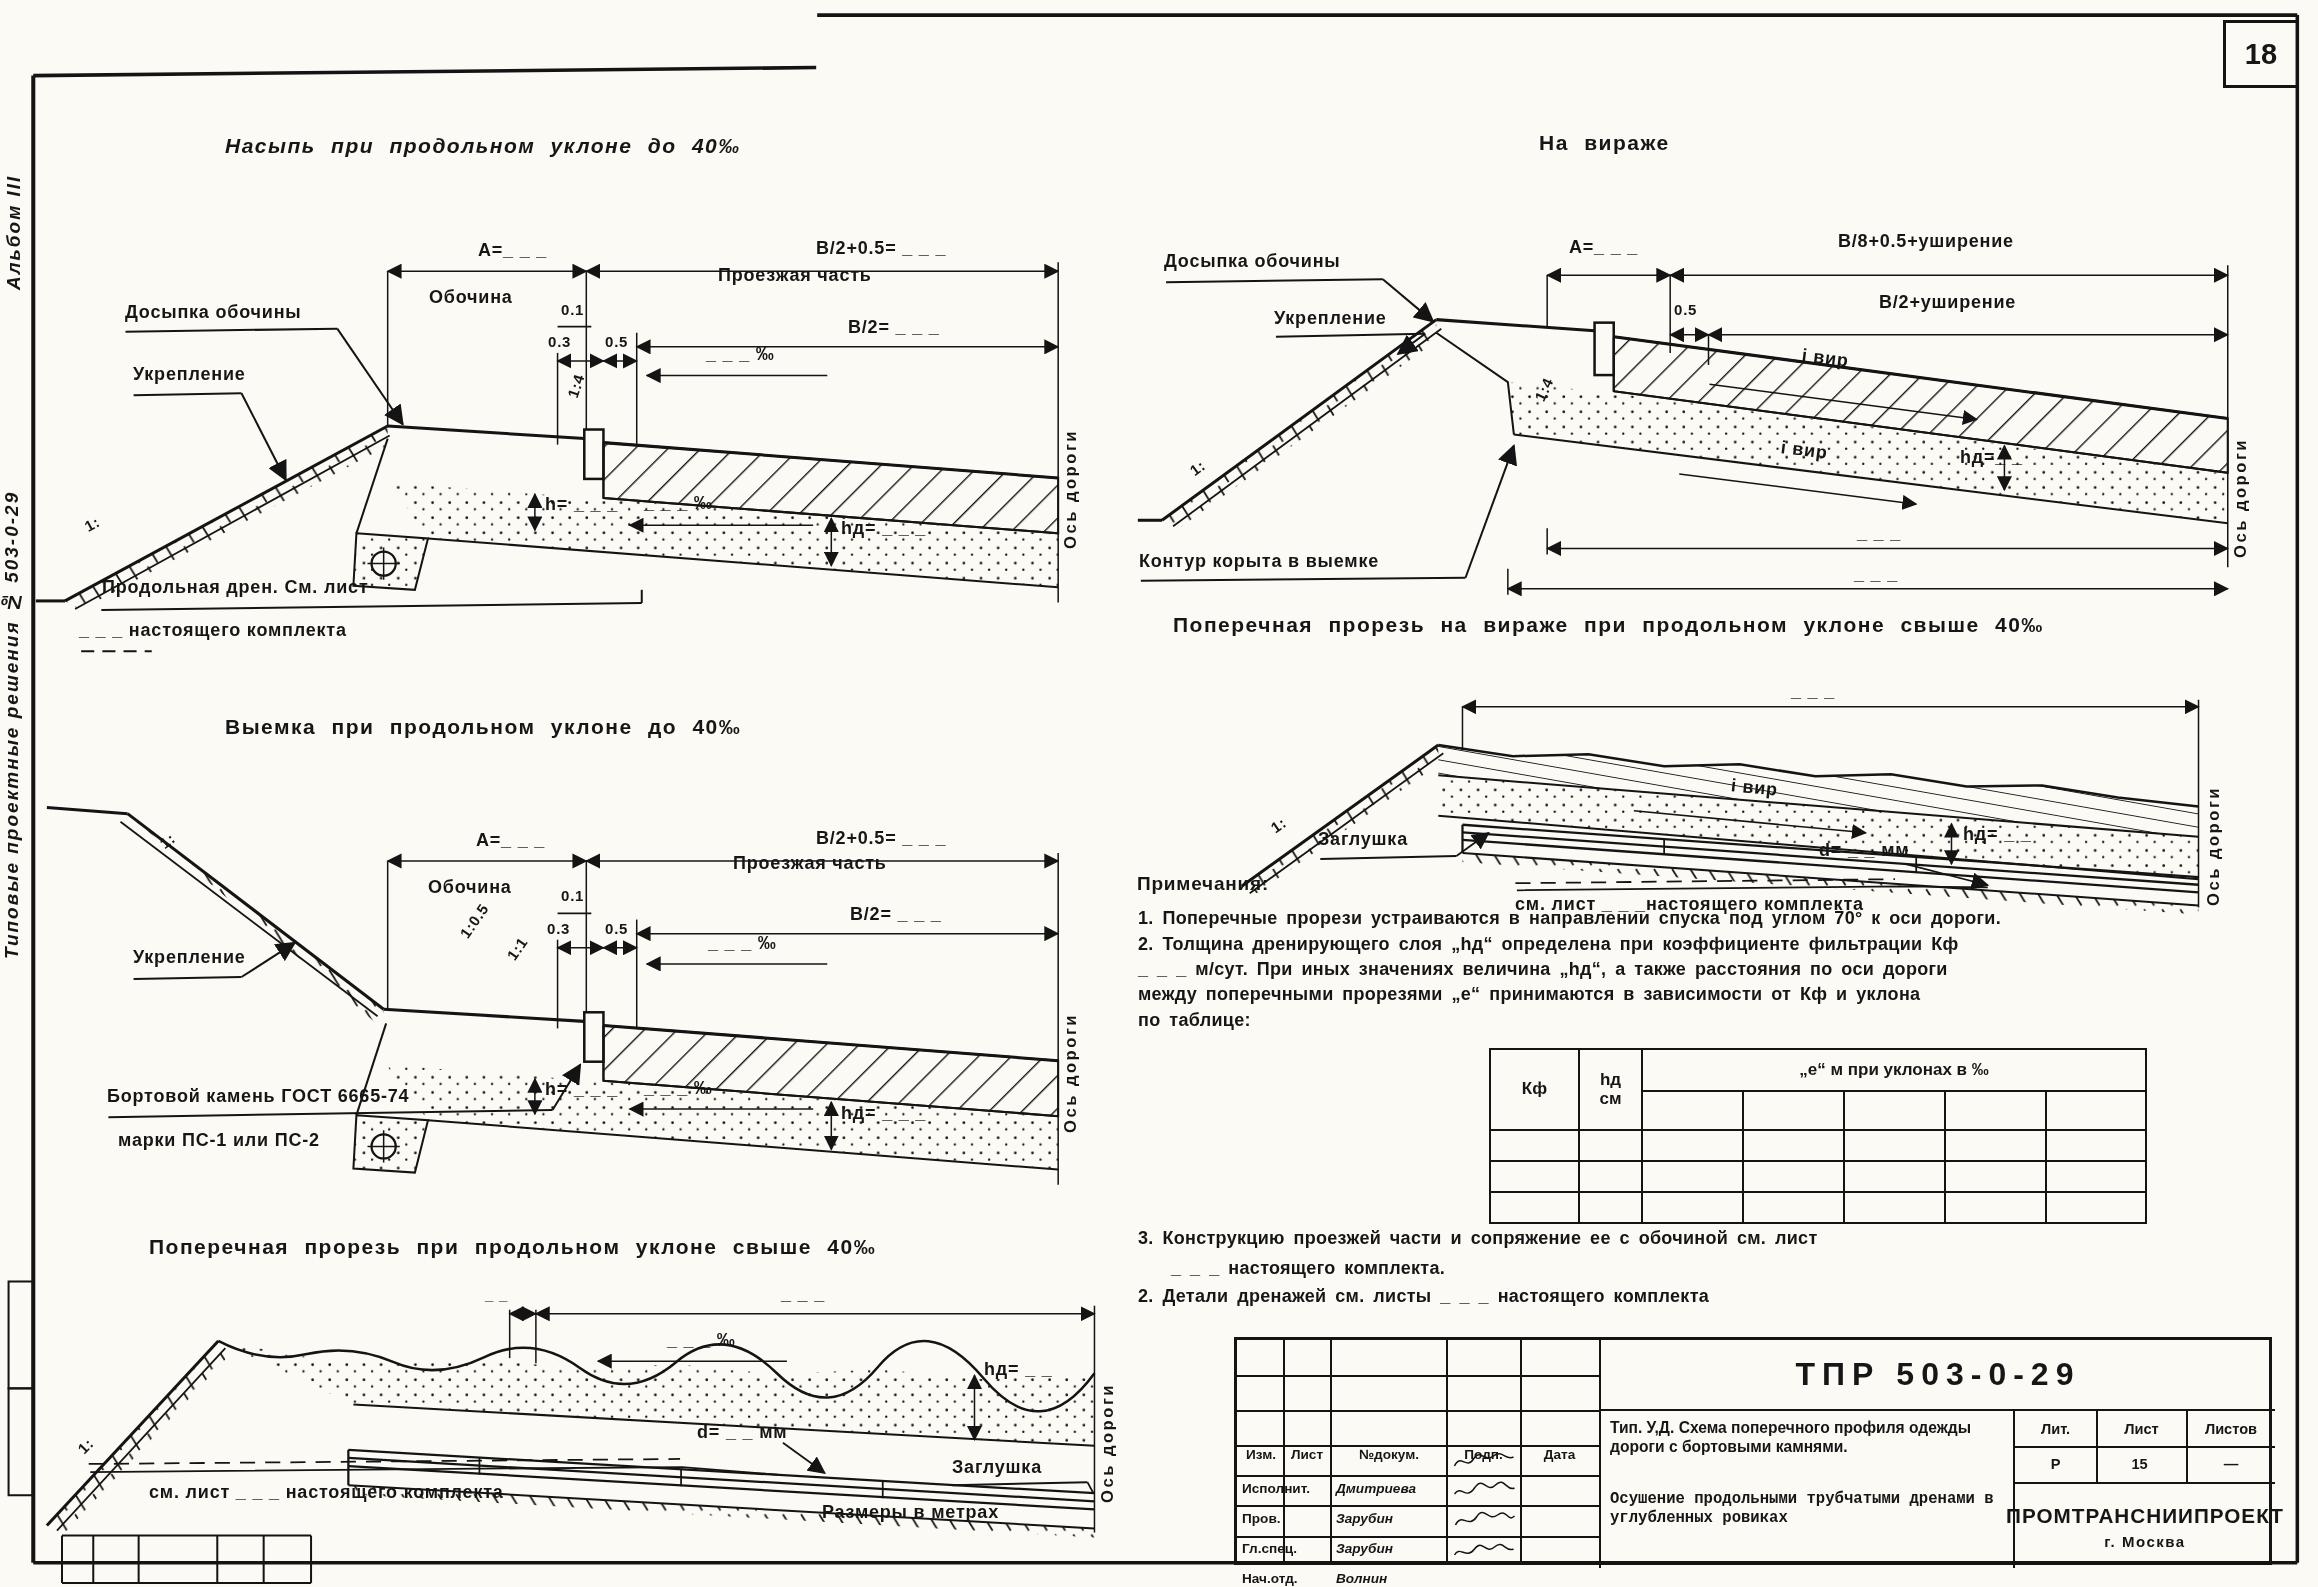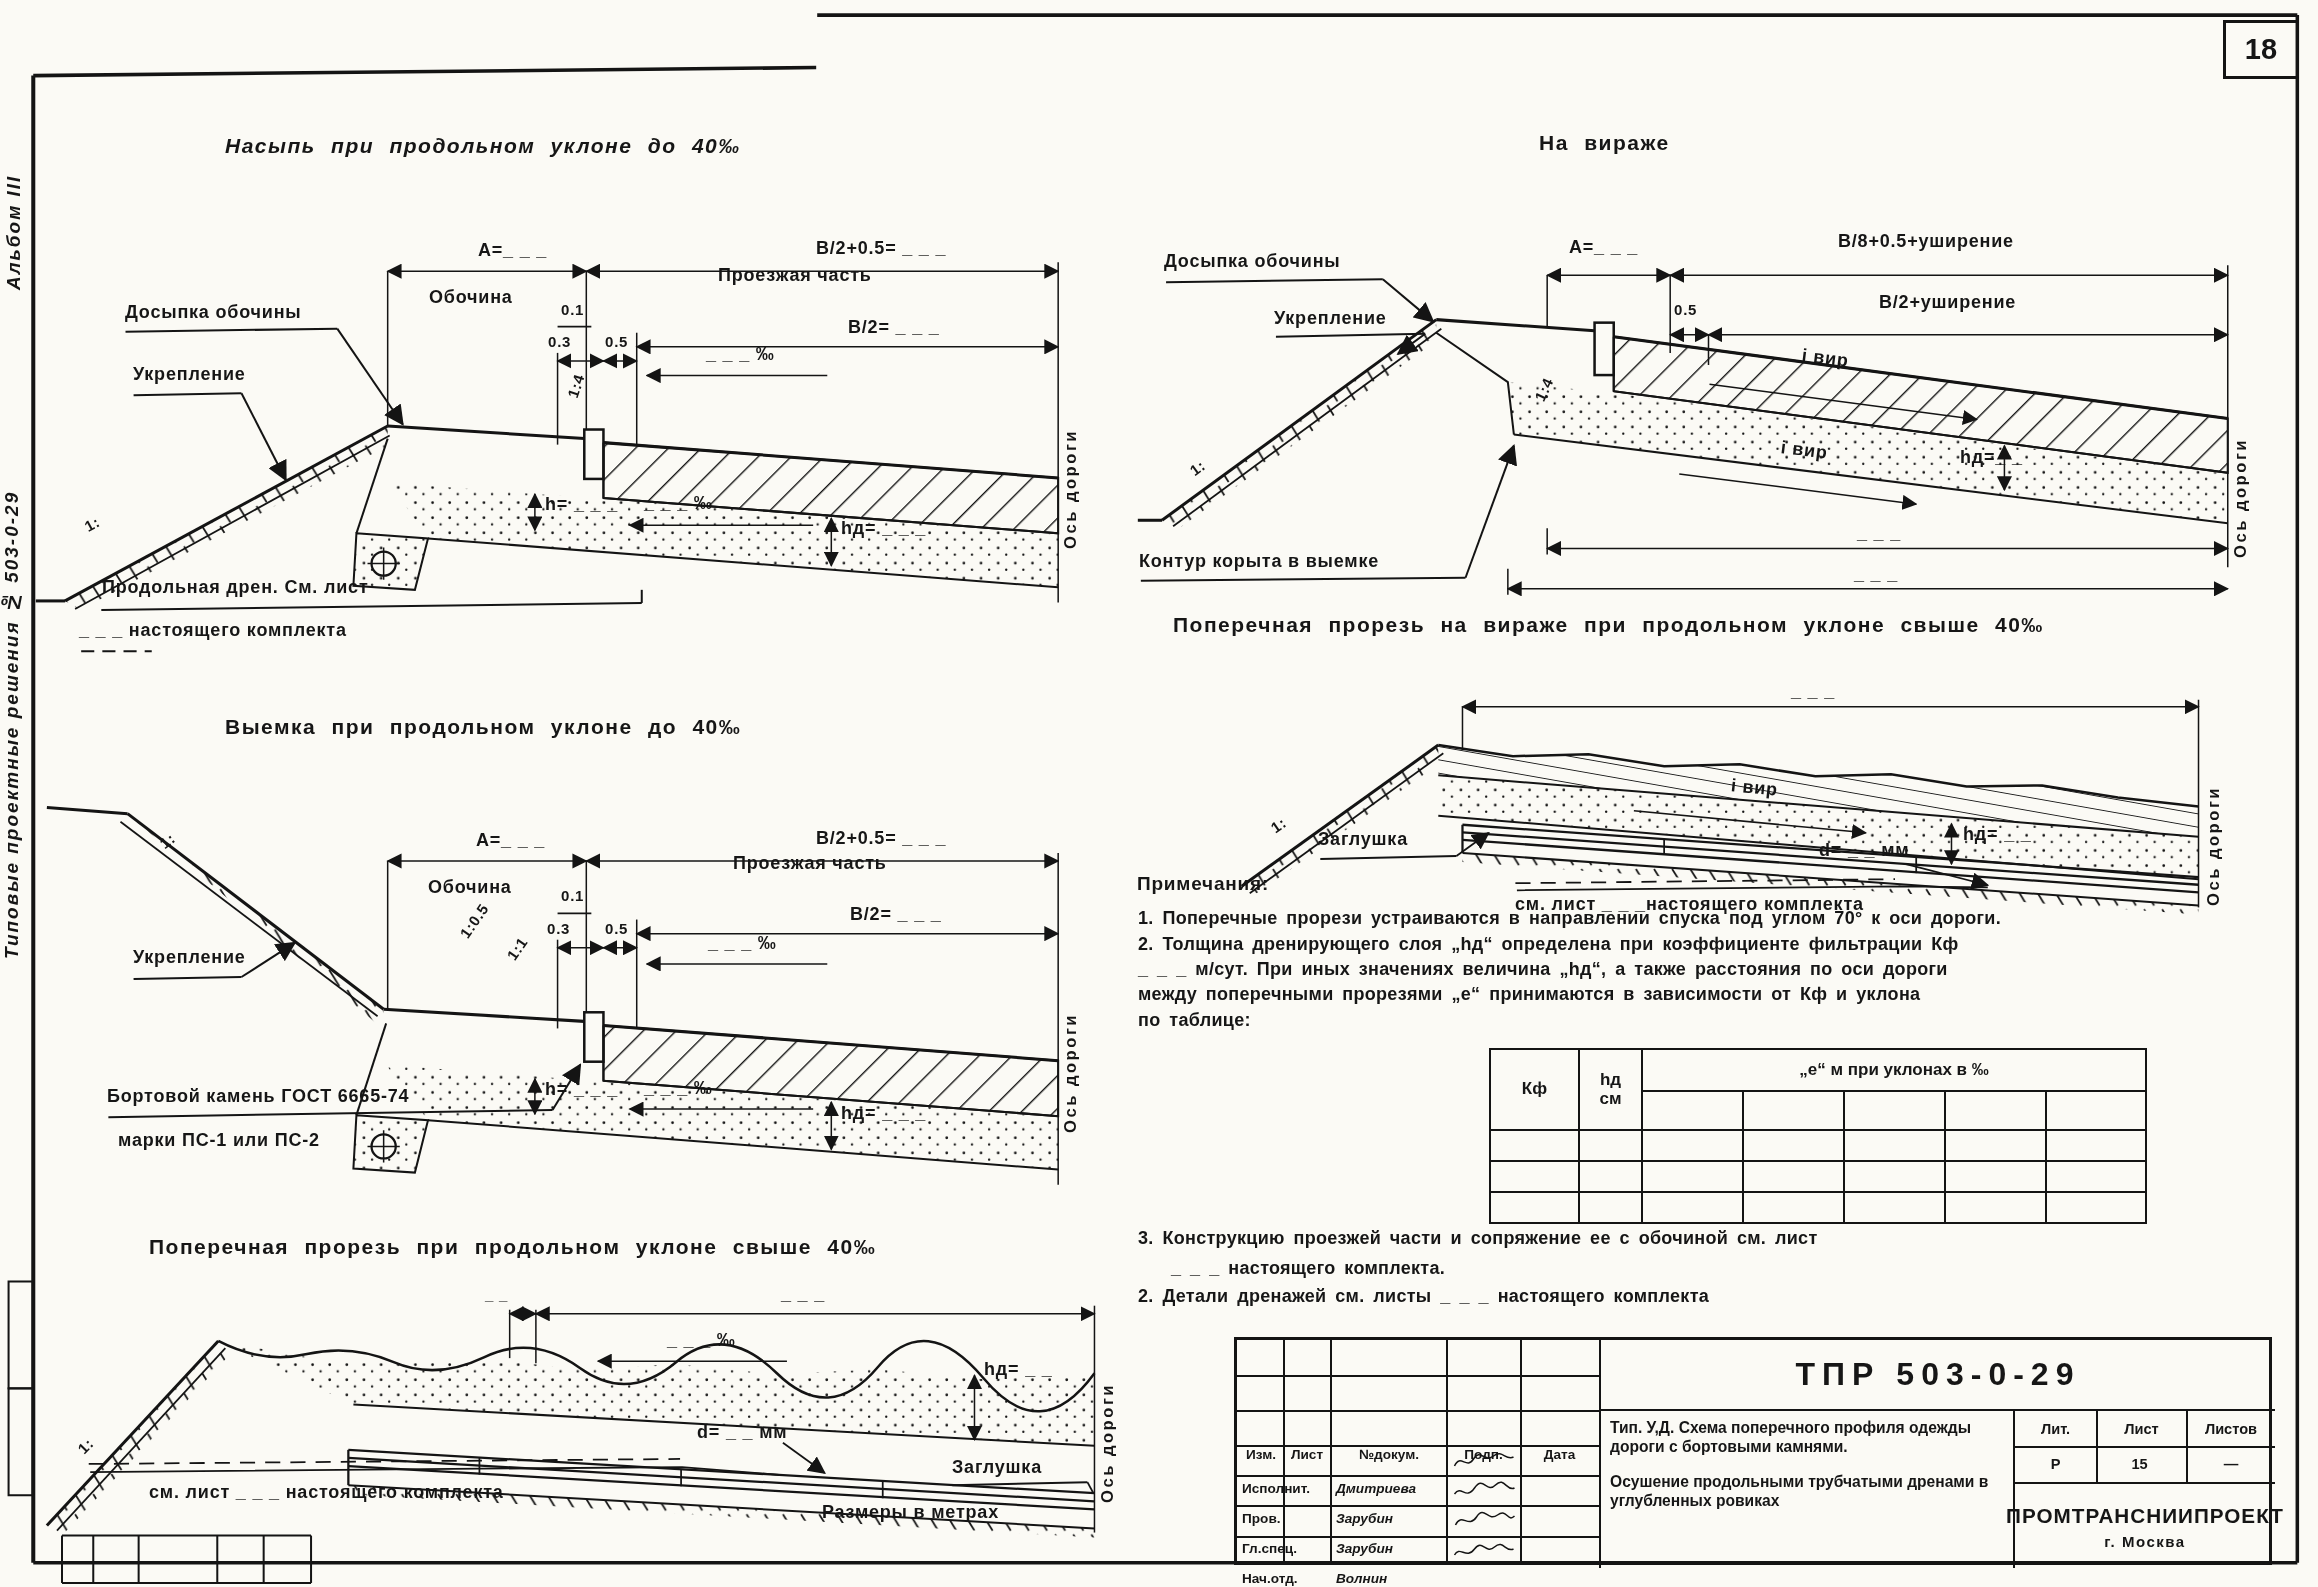--- a/index.html
+++ b/index.html
@@ -21,21 +21,21 @@
   .vax{
     position:absolute;writing-mode:vertical-rl;transform:rotate(180deg);
     font:700 16.6px/1 "Liberation Sans",sans-serif;letter-spacing:2.5px;white-space:nowrap;
   }
   .vside{
     position:absolute;writing-mode:vertical-rl;transform:rotate(180deg);
     font:italic 700 19px/1 "Liberation Sans",sans-serif;letter-spacing:2px;white-space:nowrap;
   }
   svg.linework{position:absolute;left:0;top:0;}
   .pageno{
-    position:absolute;left:2223px;top:20px;width:76px;height:59px;
+    position:absolute;left:2223px;top:20px;width:76px;height:68px;
     border:3px solid #141414;display:flex;align-items:center;justify-content:center;
     font:700 29px "Liberation Sans",sans-serif;
   }
   
   table.kf{
     position:absolute;left:1489px;top:1048px;width:655px;height:174px;
     border-collapse:collapse;table-layout:fixed;
   }
   table.kf th,table.kf td{border:2px solid #141414;padding:0;text-align:center;vertical-align:middle;
     font:700 17px/1.1 "Liberation Sans",sans-serif;}
@@ -47,21 +47,21 @@
   .sigsvg{position:absolute;}
   .tpr{
     position:absolute;left:362px;top:0;width:676px;height:71px;border-left:2.5px solid #141414;border-bottom:2.5px solid #141414;
     display:flex;align-items:center;justify-content:center;
     font:700 32px "Liberation Sans",sans-serif;letter-spacing:7px;
   }
   .desc{
     position:absolute;left:362px;top:71px;width:415px;height:157px;border-left:2.5px solid #141414;
     padding:7px 9px;font:700 15.6px/1.25 "Liberation Sans",sans-serif;
   }
-  .desc .p2{margin-top:15px;}
+  .desc .p2{margin-top:33px;font-family:Liberation Mono, monospace;}
   .attrs{position:absolute;left:776px;top:71px;width:262px;height:157px;border-left:2.5px solid #141414;}
   .attrs .vline{position:absolute;top:0;width:2px;height:71px;background:#141414;}
   .attrs .hline{position:absolute;left:0;width:100%;height:2px;background:#141414;}
   .acell{position:absolute;display:flex;align-items:center;justify-content:center;
     font:700 14.6px "Liberation Sans",sans-serif;}
   .org{
     position:absolute;left:0;top:73px;width:100%;height:85px;
     display:flex;flex-direction:column;align-items:center;justify-content:center;gap:5px;
     font:700 20.7px "Liberation Sans",sans-serif;letter-spacing:1px;
   }

